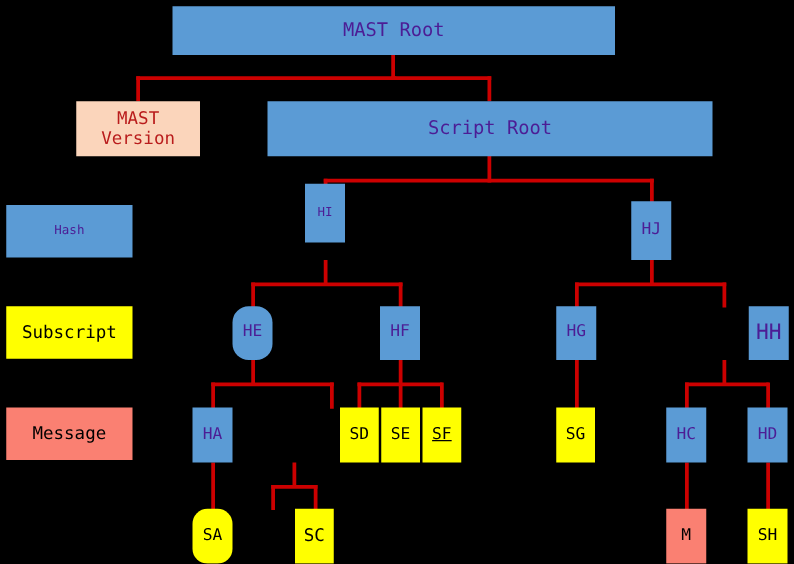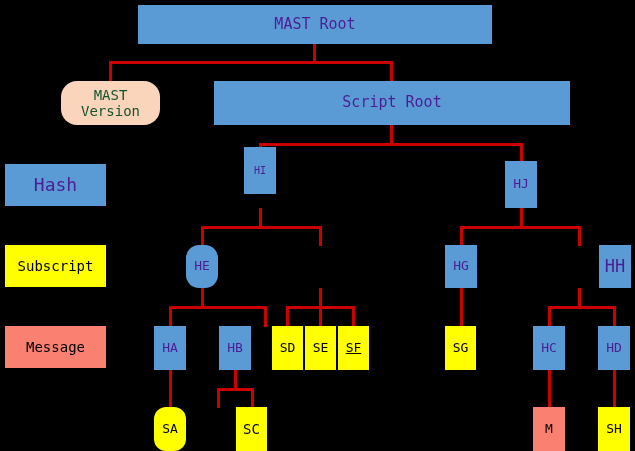--- a/index.html
+++ b/index.html
@@ -34,22 +34,21 @@
   .node.subscript {
     background: #ffff00;
     color: #000000;
   }
   .node.message {
     background: #fa8072;
     color: #000000;
   }
   .node.version {
     background: #fbd5bb;
-    color: #14532d;
-    border-radius: 16px;
+    color: #b91c1c;
   }
   .edge {
     position: absolute;
     background: #cc0000;
     z-index: 1;
   }
   .edge.v { width: 3px; }
   .edge.h { height: 3px; }
 </style>
 </head>
@@ -99,47 +98,47 @@
 
   <div class="edge v" style="left:234px; top:370px; height:20px;"></div>
   <div class="edge h" style="left:217px; top:388px; width:37px;"></div>
   <div class="edge v" style="left:217px; top:388px; height:20px;"></div>
   <div class="edge v" style="left:251px; top:388px; height:20px;"></div>
 
   <div class="edge v" style="left:548px; top:370px; height:38px;"></div>
 
   <div class="edge v" style="left:613px; top:370px; height:38px;"></div>
 
-  <div class="node hash" style="left:5px; top:164px; width:101px; height:42px; font-size:18px;">Hash</div>
+  <div class="node hash" style="left:5px; top:164px; width:101px; height:42px; font-size:10px;">Hash</div>
 
   <div class="node subscript" style="left:5px; top:245px; width:101px; height:42px; font-size:14px;">Subscript</div>
 
   <div class="node message" style="left:5px; top:326px; width:101px; height:42px; font-size:14px;">Message</div>
 
   <div class="node hash" style="left:138px; top:5px; width:354px; height:39px; font-size:15px;">MAST Root</div>
 
   <div class="node version" style="left:61px; top:81px; width:99px; height:44px; font-size:14px;">MAST
 Version</div>
 
   <div class="node hash" style="left:214px; top:81px; width:356px; height:44px; font-size:15px;">Script Root</div>
 
   <div class="node hash" style="left:244px; top:147px; width:32px; height:47px; font-size:10px;">HI</div>
 
   <div class="node hash" style="left:505px; top:161px; width:32px; height:47px; font-size:13px;">HJ</div>
 
   <div class="node hash" style="left:186px; top:245px; width:32px; height:43px; font-size:13px;border-radius:13px;">HE</div>
 
+  <div class="node hash" style="left:304px; top:245px; width:32px; height:43px; font-size:13px;">HF</div>
 
   <div class="node hash" style="left:445px; top:245px; width:32px; height:43px; font-size:13px;">HG</div>
 
   <div class="node hash" style="left:587px; top:245px; width:32px; height:43px; font-size:17px;margin-left:12px;">HH</div>
 
   <div class="node hash" style="left:154px; top:326px; width:32px; height:44px; font-size:13px;">HA</div>
 
-  <div class="node hash" style="left:219px; top:326px; width:32px; height:44px; font-size:13px;">HB</div>
 
   <div class="node subscript" style="left:272px; top:326px; width:31px; height:44px; font-size:13px;">SD</div>
 
   <div class="node subscript" style="left:305px; top:326px; width:31px; height:44px; font-size:13px;">SE</div>
 
   <div class="node subscript" style="left:338px; top:326px; width:31px; height:44px; font-size:13px;text-decoration:underline;">SF</div>
 
   <div class="node subscript" style="left:445px; top:326px; width:31px; height:44px; font-size:13px;">SG</div>
 
   <div class="node hash" style="left:533px; top:326px; width:32px; height:44px; font-size:13px;">HC</div>

